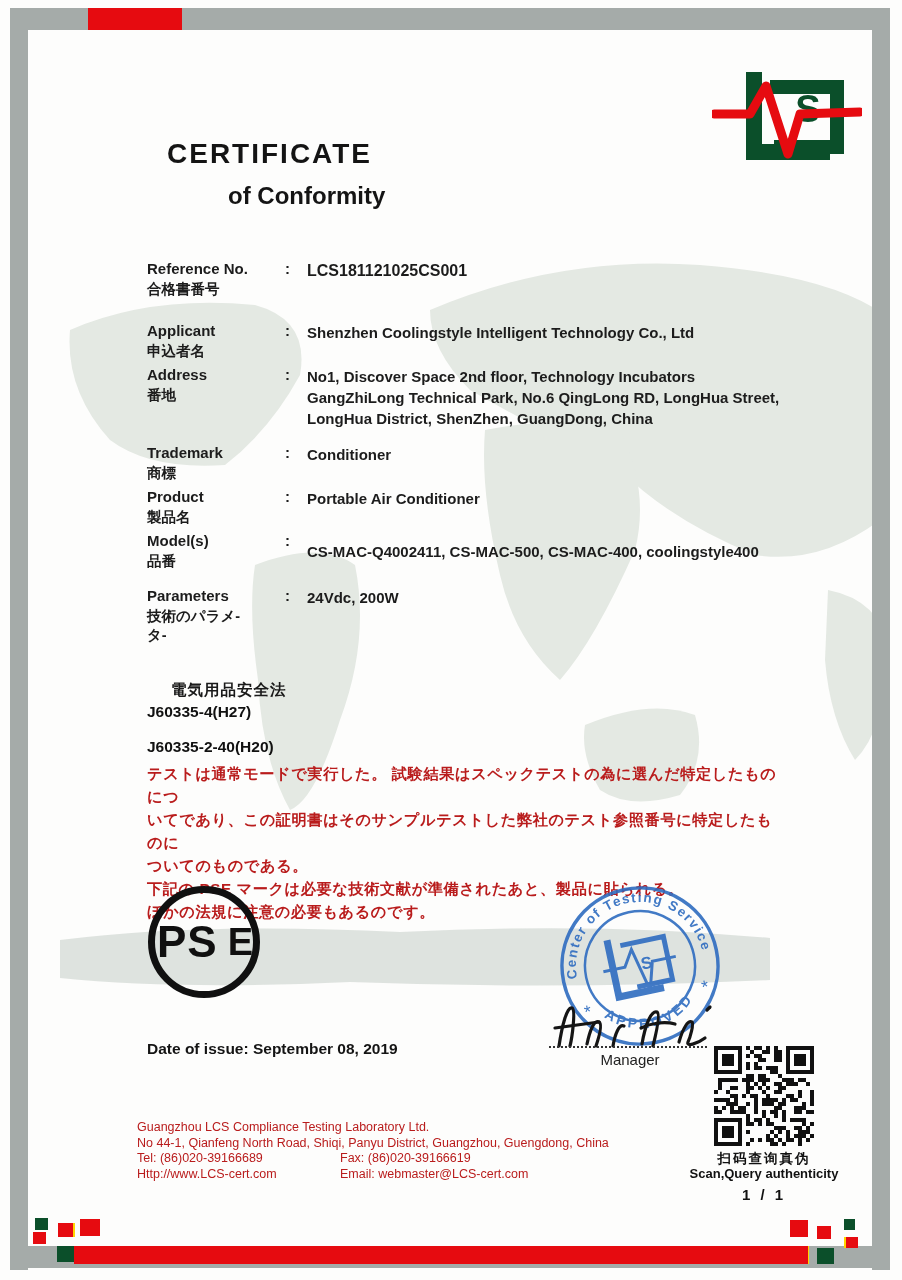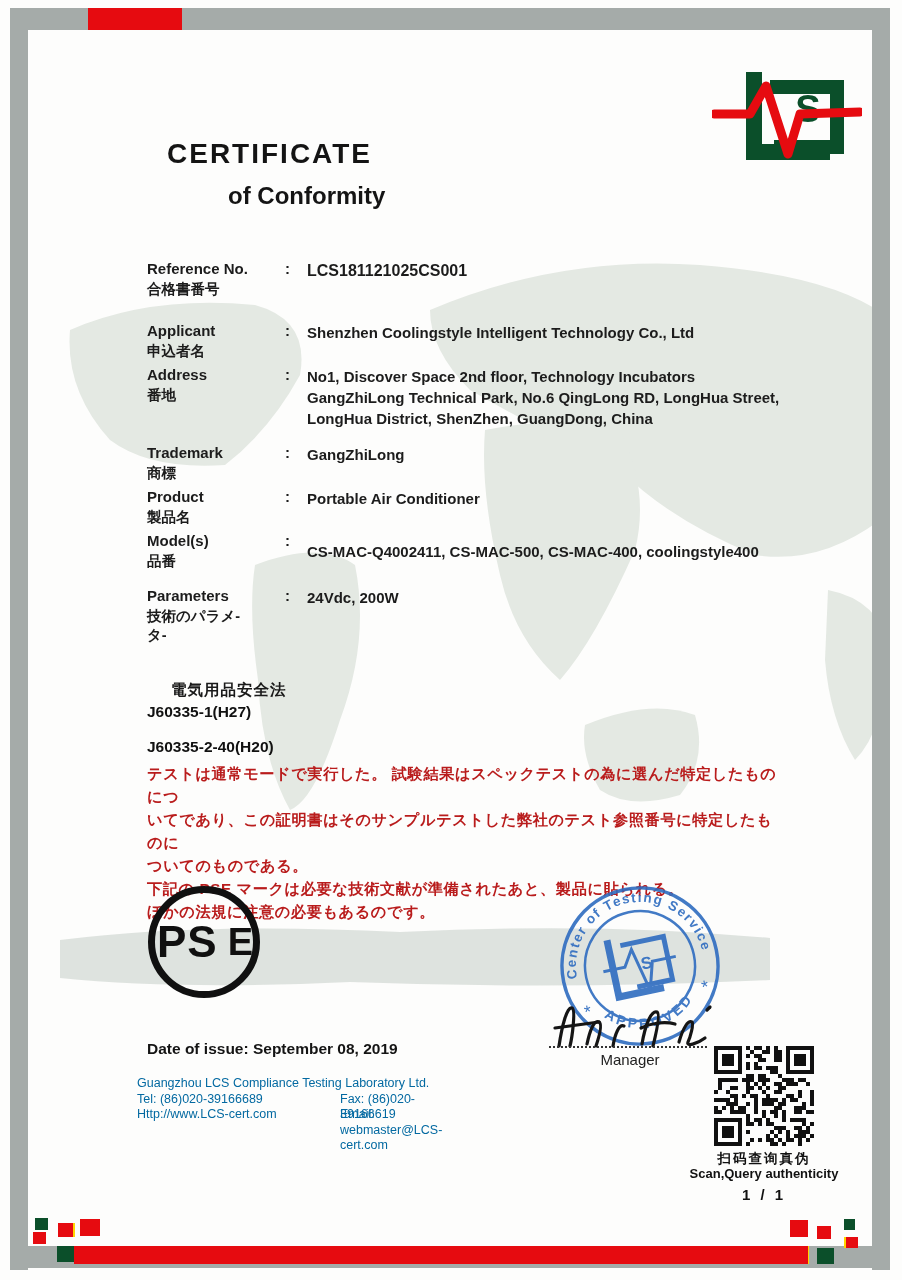--- a/index.html
+++ b/index.html
@@ -31,21 +31,21 @@
   .pse{position:absolute;left:148px;top:886px;width:112px;height:112px;border:7px solid #101010;
        border-radius:50%;box-sizing:border-box;display:flex;flex-direction:row;align-items:center;justify-content:flex-end;}
   .pse .l1{font-size:44px;font-weight:bold;letter-spacing:1px;line-height:38px;color:#101010;}
   .pse .l2{font-size:38px;font-weight:bold;line-height:34px;margin-left:10px;color:#101010;}
 
   .date-issue{font-size:15.5px;font-weight:bold;color:#141414;}
 
   .sig-line{position:absolute;left:549px;top:1046px;width:158px;border-top:2px dotted #333;}
   .sig-role{position:absolute;left:560px;top:1051px;width:140px;text-align:center;font-size:15px;color:#222;}
 
-  .footer{position:absolute;left:137px;top:1076px;font-size:12.5px;line-height:15.5px;color:#0369a1;}
+  .footer{position:absolute;left:137px;top:1120px;font-size:12.5px;line-height:15.5px;color:#b91c1c;}
   .footer .cols{position:relative;}
   .footer .c2{position:absolute;left:203px;top:0;}
 
   .qr-wrap{position:absolute;left:714px;top:1046px;width:100px;height:100px;}
   .qr-cap{position:absolute;left:664px;width:200px;text-align:center;font-weight:bold;color:#111;}
   .qr-cn{top:1150px;font-size:13.5px;letter-spacing:2px;}
   .qr-en{top:1166px;font-size:13px;}
   .qr-page{top:1186px;font-size:15px;letter-spacing:3px;}
 </style>
 </head>
@@ -111,21 +111,21 @@
     <div class="jlab">番地</div>
     <div class="colon">:</div>
     <div class="val">No1, Discover Space 2nd floor, Technology Incubators
 GangZhiLong Technical Park, No.6 QingLong RD, LongHua Street,
 LongHua District, ShenZhen, GuangDong, China</div>
   </div>
   <div class="row" style="top:444px;z-index:2;">
     <div class="lab">Trademark</div>
     <div class="jlab">商標</div>
     <div class="colon">:</div>
-    <div class="val">GangZhiLong</div>
+    <div class="val">Conditioner</div>
   </div>
   <div class="row" style="top:488px;z-index:2;">
     <div class="lab">Product</div>
     <div class="jlab">製品名</div>
     <div class="colon">:</div>
     <div class="val">Portable Air Conditioner</div>
   </div>
   <div class="row" style="top:532px;z-index:2;">
     <div class="lab">Model(s)</div>
     <div class="jlab">品番</div>
@@ -134,21 +134,21 @@
   </div>
   <div class="row" style="top:587px;z-index:2;">
     <div class="lab">Parameters</div>
     <div class="jlab">技術のパラメ-
 タ-</div>
     <div class="colon">:</div>
     <div class="val">24Vdc, 200W</div>
   </div>
 
   <div class="abs jp-line" style="left:147px;top:680px;z-index:2;margin-left:24px;">電気用品安全法</div>
-  <div class="abs std" style="left:147px;top:703px;z-index:2;">J60335-1(H27)</div>
+  <div class="abs std" style="left:147px;top:703px;z-index:2;">J60335-4(H27)</div>
   <div class="abs std" style="left:147px;top:738px;z-index:2;">J60335-2-40(H20)</div>
   <div class="abs jp-para pre" style="left:147px;top:762px;width:640px;z-index:2;">テストは通常モードで実行した。 試験結果はスペックテストの為に選んだ特定したものにつ
 いてであり、この証明書はそのサンプルテストした弊社のテスト参照番号に特定したものに
 ついてのものである。
 下記の PSE マークは必要な技術文献が準備されたあと、製品に貼られる。
 ほかの法規に注意の必要もあるのです。</div>
 
   <div class="pse" style="z-index:3;">
     <div class="l1">PS</div>
     <div class="l2">E</div>
@@ -191,20 +191,21 @@
       <path d="M160,14 L163,11"></path>
     </g>
   </svg>
   <div class="sig-line" style="z-index:5;"></div>
   <div class="sig-role" style="z-index:5;">Manager</div>
 
   <div class="abs date-issue" style="left:147px;top:1040px;z-index:3;">Date of issue: September 08, 2019</div>
 
   <div class="footer" style="z-index:3;">
     <div>Guangzhou LCS Compliance Testing Laboratory Ltd.</div>
+    <div>No 44-1, Qianfeng North Road, Shiqi, Panyu District, Guangzhou, Guengdong, China</div>
     <div class="cols">
       <span>Tel: (86)020-39166689</span>
       <span class="c2">Fax: (86)020-39166619</span>
     </div>
     <div class="cols">
       <span>Http://www.LCS-cert.com</span>
       <span class="c2">Email: webmaster@LCS-cert.com</span>
     </div>
   </div>
 

